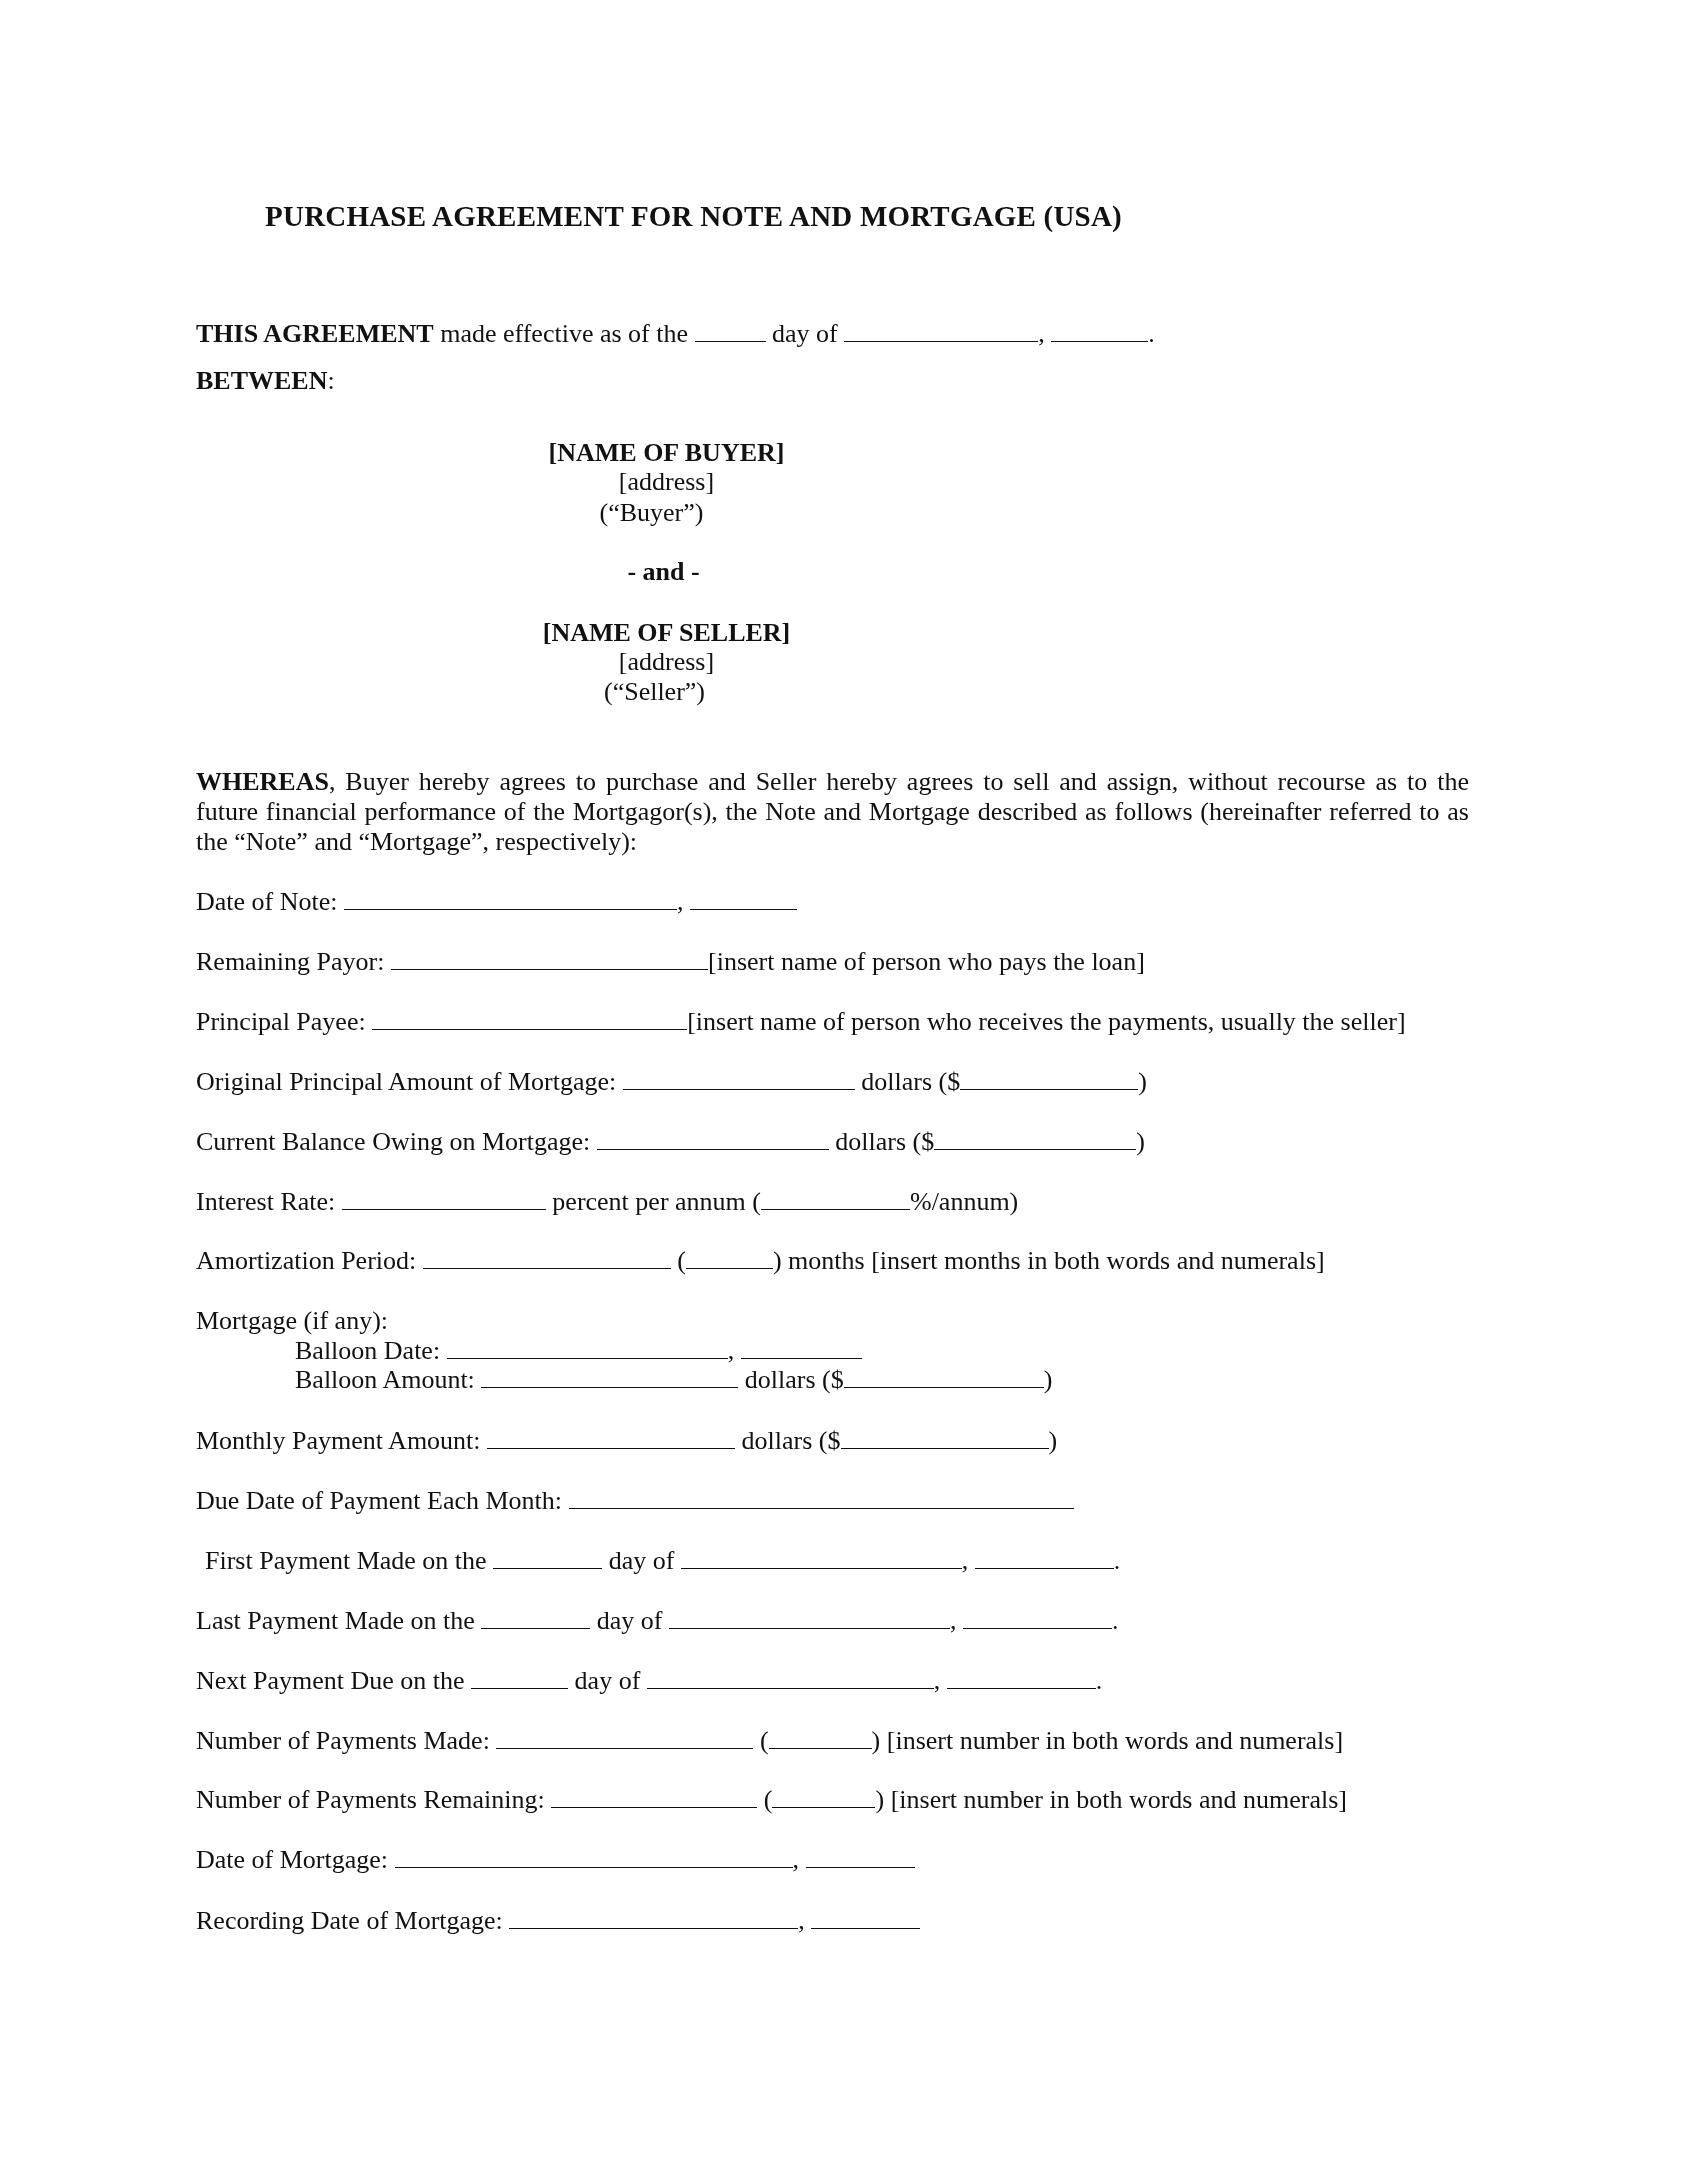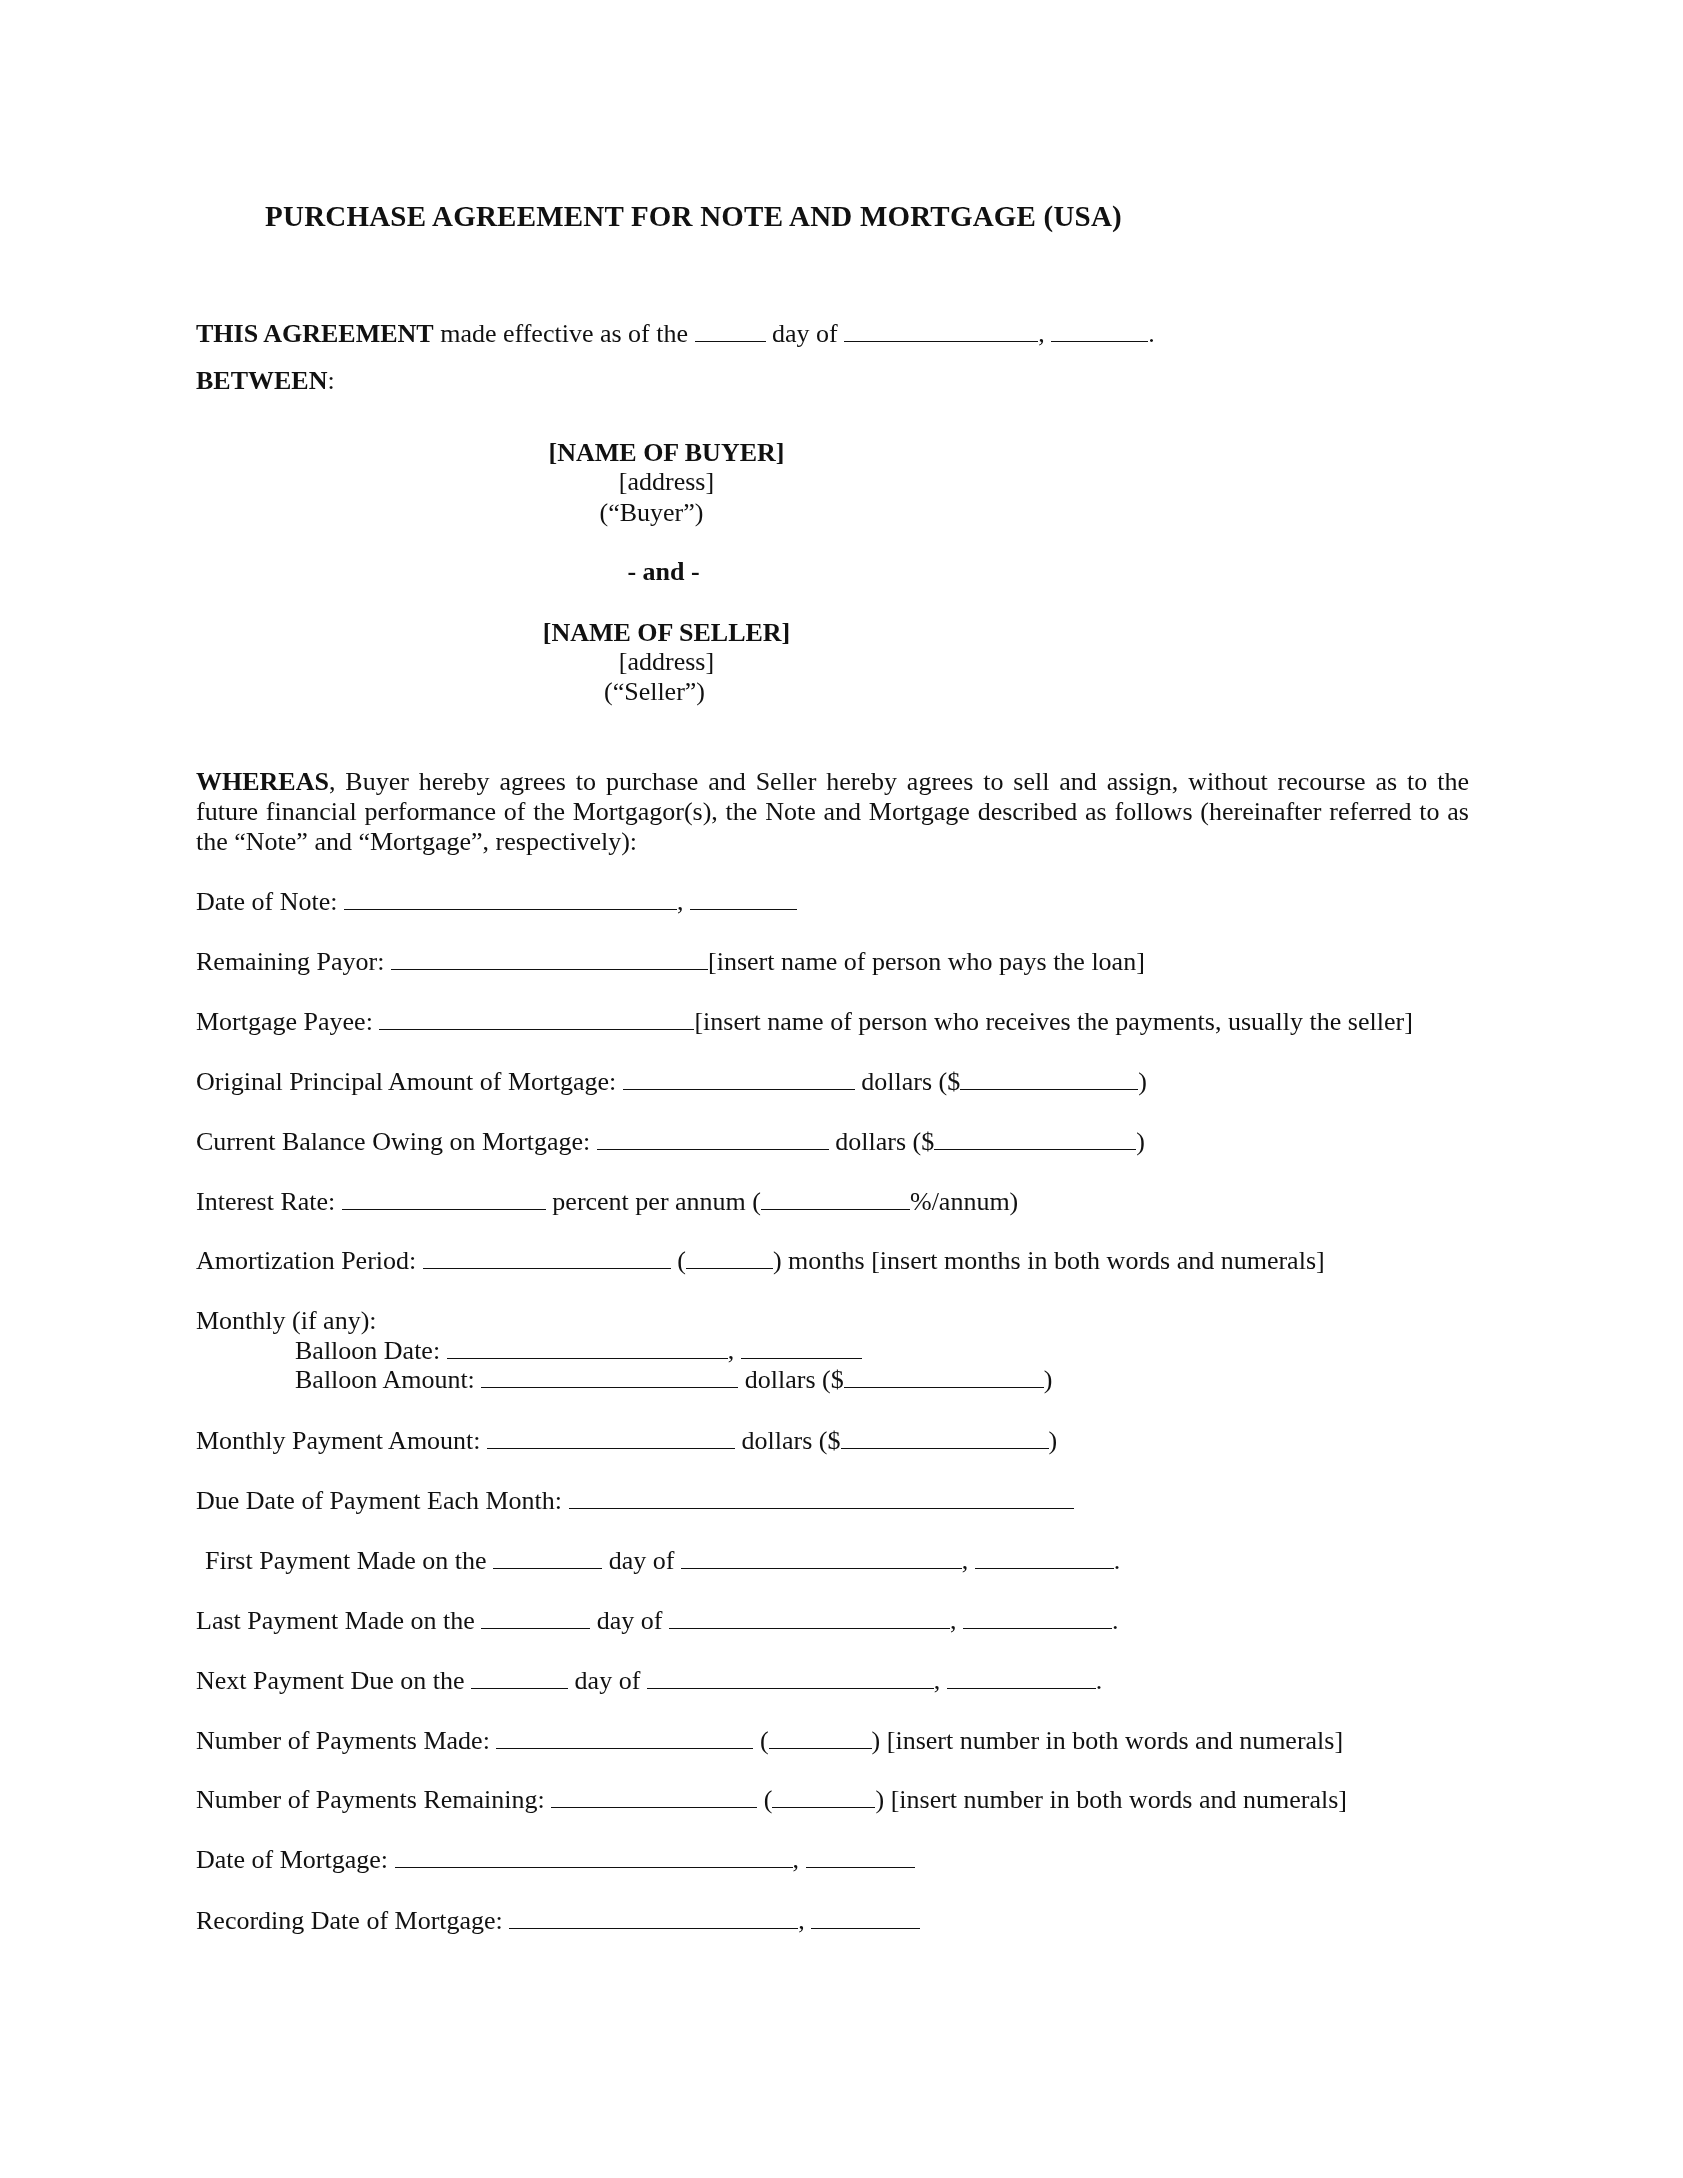--- a/index.html
+++ b/index.html
@@ -46,40 +46,40 @@
 
   <div class="line" style="top:887px;">
     <span>Date of Note: </span><span class="blank" style="width:333px;"></span><span>, </span><span class="blank" style="width:107px;"></span>
   </div>
 
   <div class="line" style="top:947px;">
     <span>Remaining Payor: </span><span class="blank" style="width:317px;"></span><span>[</span><span class="i">insert name of person who pays the loan</span><span>]</span>
   </div>
 
   <div class="line" style="top:1007px;">
-    <span>Mortgage Payee: </span><span class="blank" style="width:315px;"></span><span>[</span><span class="i">insert name of person who receives the payments, usually the seller</span><span>]</span>
+    <span>Principal Payee: </span><span class="blank" style="width:315px;"></span><span>[</span><span class="i">insert name of person who receives the payments, usually the seller</span><span>]</span>
   </div>
 
   <div class="line" style="top:1067px;">
     <span>Original Principal Amount of Mortgage: </span><span class="blank" style="width:232px;"></span><span> dollars ($</span><span class="blank" style="width:178px;"></span><span>)</span>
   </div>
 
   <div class="line" style="top:1127px;">
     <span>Current Balance Owing on Mortgage: </span><span class="blank" style="width:232px;"></span><span> dollars ($</span><span class="blank" style="width:202px;"></span><span>)</span>
   </div>
 
   <div class="line" style="top:1187px;">
     <span>Interest Rate: </span><span class="blank" style="width:204px;"></span><span> percent per annum (</span><span class="blank" style="width:149px;"></span><span>%/annum)</span>
   </div>
 
   <div class="line" style="top:1246px;">
     <span>Amortization Period: </span><span class="blank" style="width:248px;"></span><span> (</span><span class="blank" style="width:87px;"></span><span>) months </span><span>[</span><span class="i">insert months in both words and numerals</span><span>]</span>
   </div>
 
-  <div class="line" style="top:1306px;">Monthly (if any):</div>
+  <div class="line" style="top:1306px;">Mortgage (if any):</div>
   <div class="line indent" style="top:1336px;">
     <span>Balloon Date: </span><span class="blank" style="width:281px;"></span><span>, </span><span class="blank" style="width:121px;"></span>
   </div>
   <div class="line indent" style="top:1365px;">
     <span>Balloon Amount: </span><span class="blank" style="width:257px;"></span><span> dollars ($</span><span class="blank" style="width:200px;"></span><span>)</span>
   </div>
 
   <div class="line" style="top:1426px;">
     <span>Monthly Payment Amount: </span><span class="blank" style="width:248px;"></span><span> dollars ($</span><span class="blank" style="width:208px;"></span><span>)</span>
   </div>

